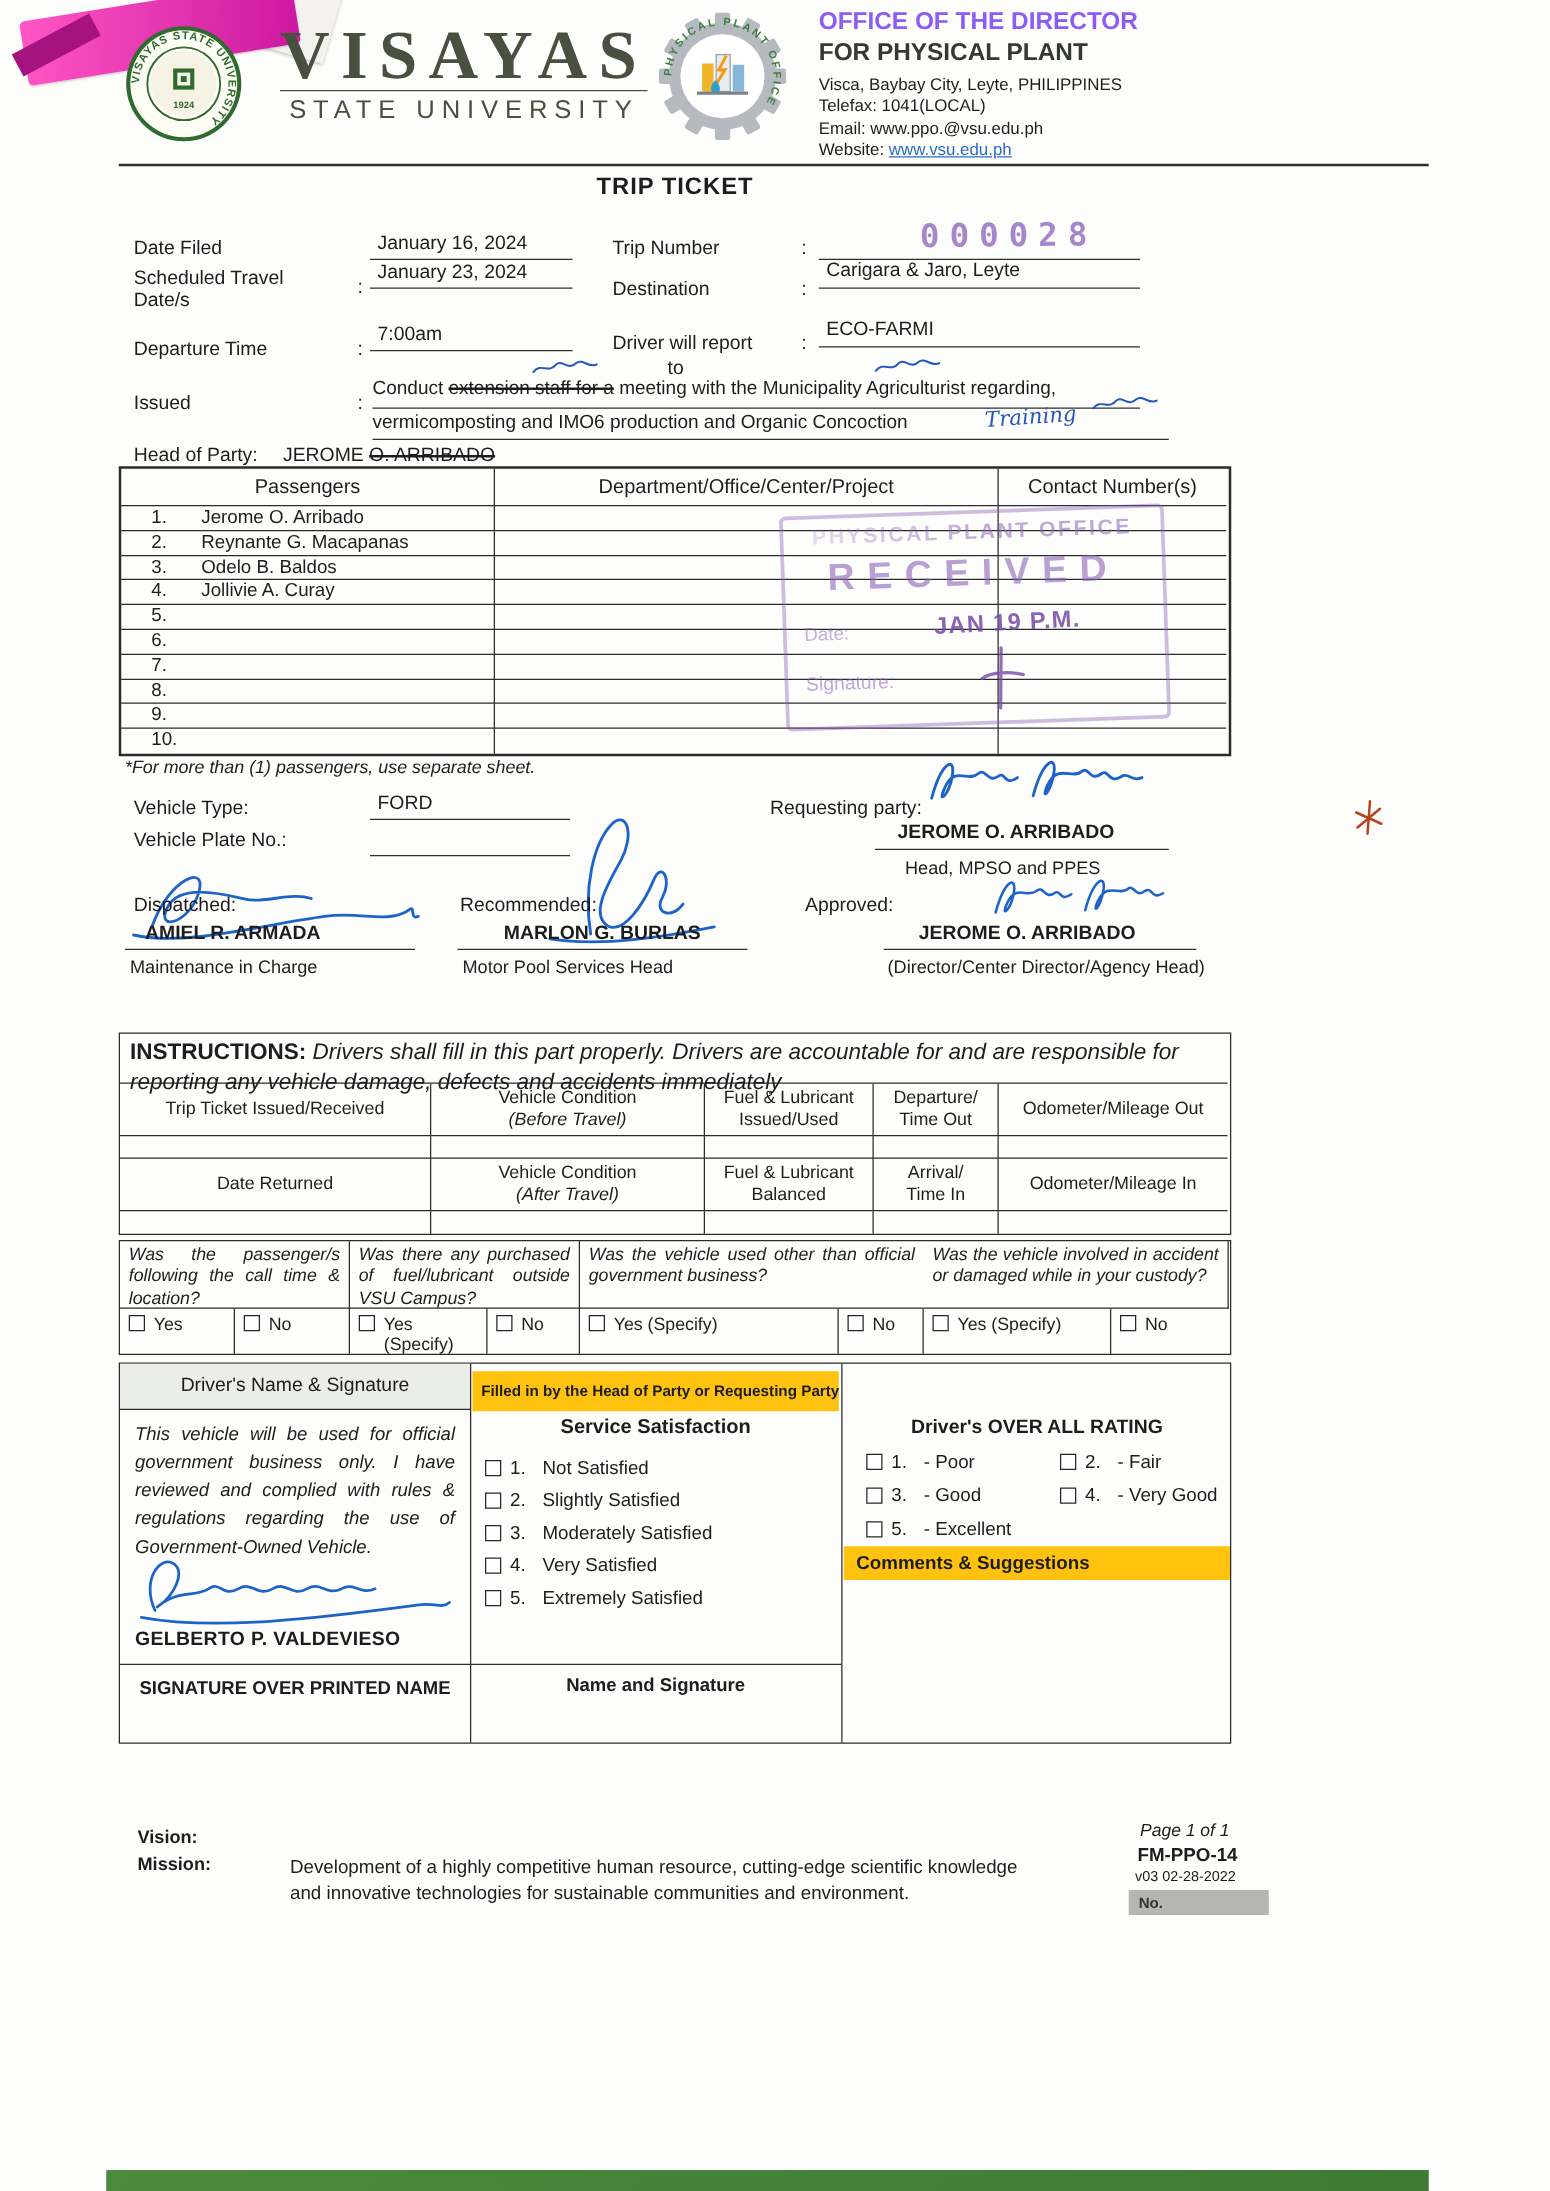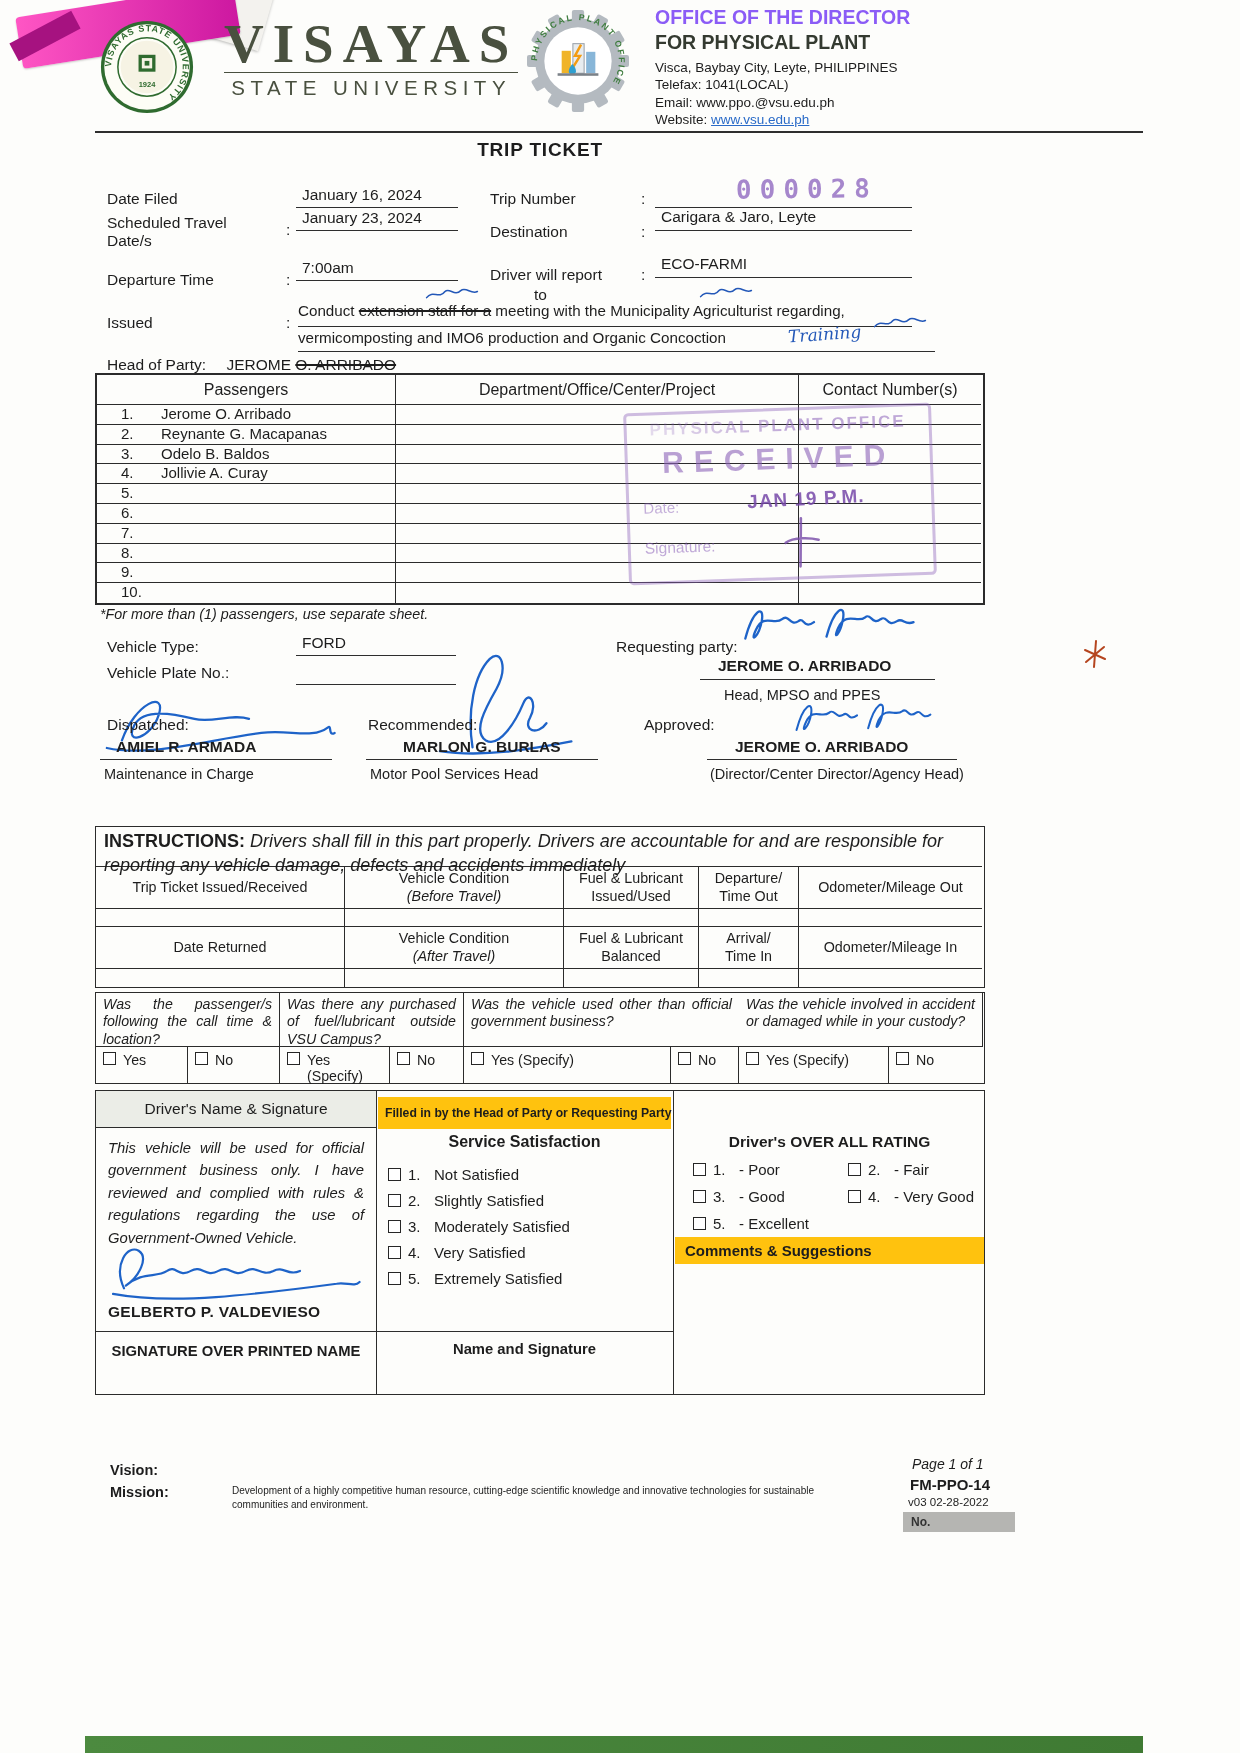--- a/index.html
+++ b/index.html
@@ -409,20 +409,20 @@
     <div class="abs" style="left:597px;top:124px;font-size:15px;display:flex;align-items:center">
         <span class="cb"></span>
         <span class="onum">5.</span>
         <span>- Excellent</span>
       </div>
     <div class="abs ylw b" style="left:579px;top:146px;width:309px;height:27px;font-size:15px;line-height:27px;padding-left:10px">Comments &amp; Suggestions</div>
   </div>
 
   <div class="abs b" style="left:110px;top:1462px;font-size:14.5px">Vision:</div>
   <div class="abs b" style="left:110px;top:1484px;font-size:14.5px">Mission:</div>
-  <div class="abs" style="left:232px;top:1484px;width:610px;font-size:10px;line-height:1.38">Development of a highly competitive human resource, cutting-edge scientific knowledge and innovative technologies for sustainable communities and environment.</div>
+  <div class="abs" style="left:232px;top:1484px;width:610px;font-size:15px;line-height:1.38">Development of a highly competitive human resource, cutting-edge scientific knowledge and innovative technologies for sustainable communities and environment.</div>
   <div class="abs i" style="left:912px;top:1456px;font-size:14px">Page 1 of 1</div>
   <div class="abs b" style="left:910px;top:1476px;font-size:15px">FM-PPO-14</div>
   <div class="abs" style="left:908px;top:1496px;font-size:11.5px">v03 02-28-2022</div>
   <div class="abs b" style="left:903px;top:1512px;width:112px;height:20px;background:#b5b5b2;color:#333;font-size:12px;line-height:20px;padding-left:8px">No.</div>
 
   <div class="abs" style="left:85px;top:1736px;width:1058px;height:17px;background:linear-gradient(90deg,#4c8a3f,#3f7a33)"></div>
 </div>
 
 </body></html>

